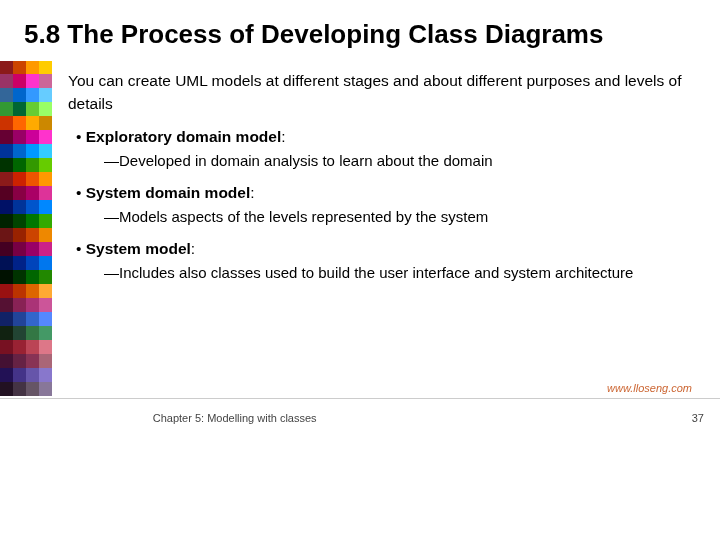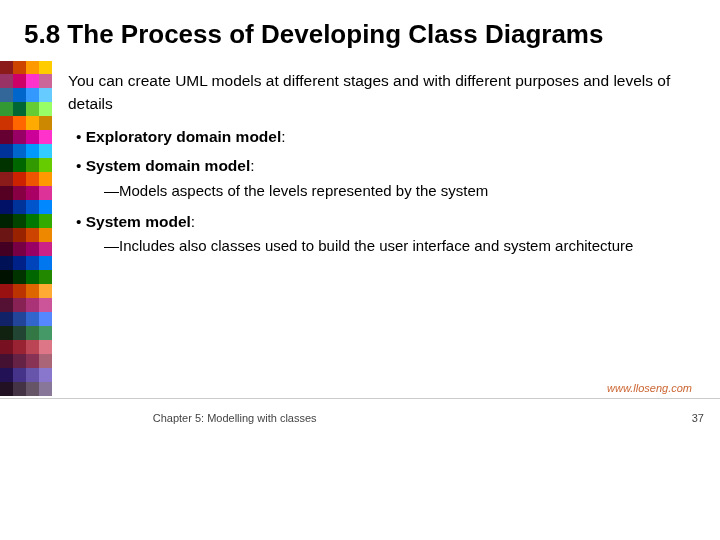--- a/index.html
+++ b/index.html
@@ -300,28 +300,29 @@
           <div class="mosaic-row">
             <div class="mosaic-cell" style="background: rgb(34, 17, 34);"></div>
             <div class="mosaic-cell" style="background: rgb(68, 51, 68);"></div>
             <div class="mosaic-cell" style="background: rgb(102, 85, 102);"></div>
             <div class="mosaic-cell" style="background: rgb(136, 119, 153);"></div>
           </div>
         </div>
     </div>
 
     <div class="content-text">
-      <div class="intro-paragraph">You can create UML models at different stages and with different purposes and levels of details</div>
+      <div class="intro-paragraph">You can create UML models at different stages and about different purposes and levels of details</div>
 
       <div class="bullet-section">
 
         <div class="bullet-item">
           <div class="bullet-label">
             • <strong>Exploratory domain model</strong>:
           </div>
+          <div class="sub-item">—Developed in domain analysis to learn about the domain</div>
         </div>
 
         <div class="bullet-item">
           <div class="bullet-label">
             • <strong>System domain model</strong>:
           </div>
           <div class="sub-item">—Models aspects of the levels represented by the system</div>
         </div>
 
         <div class="bullet-item">

